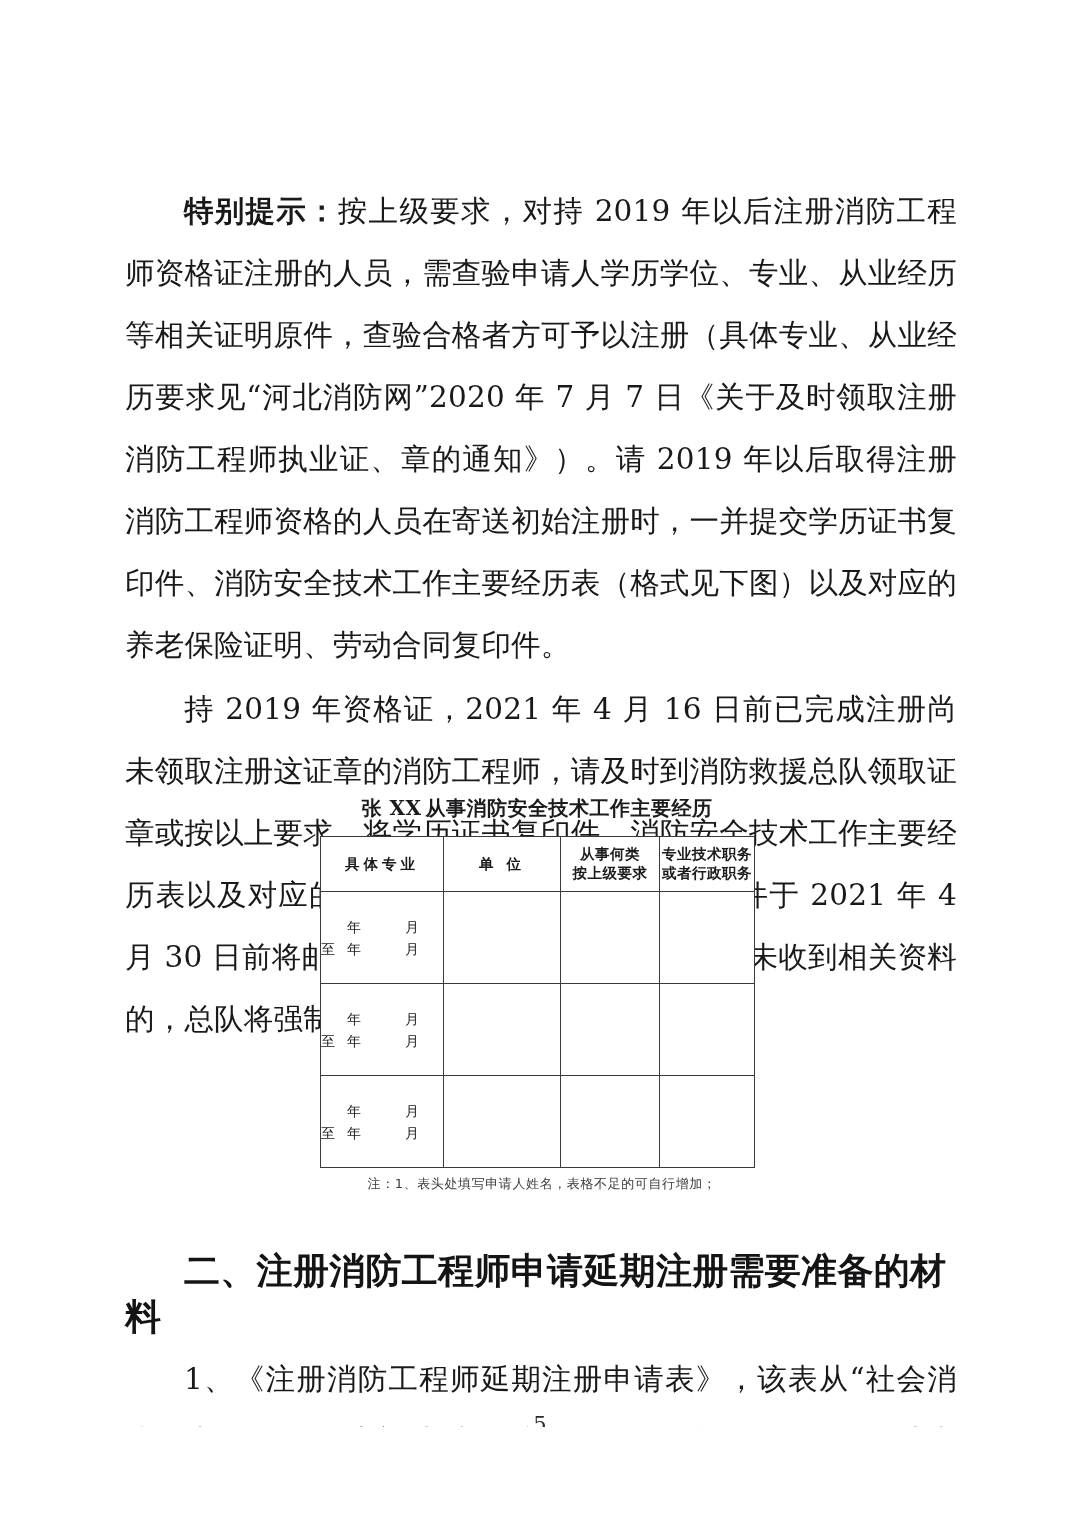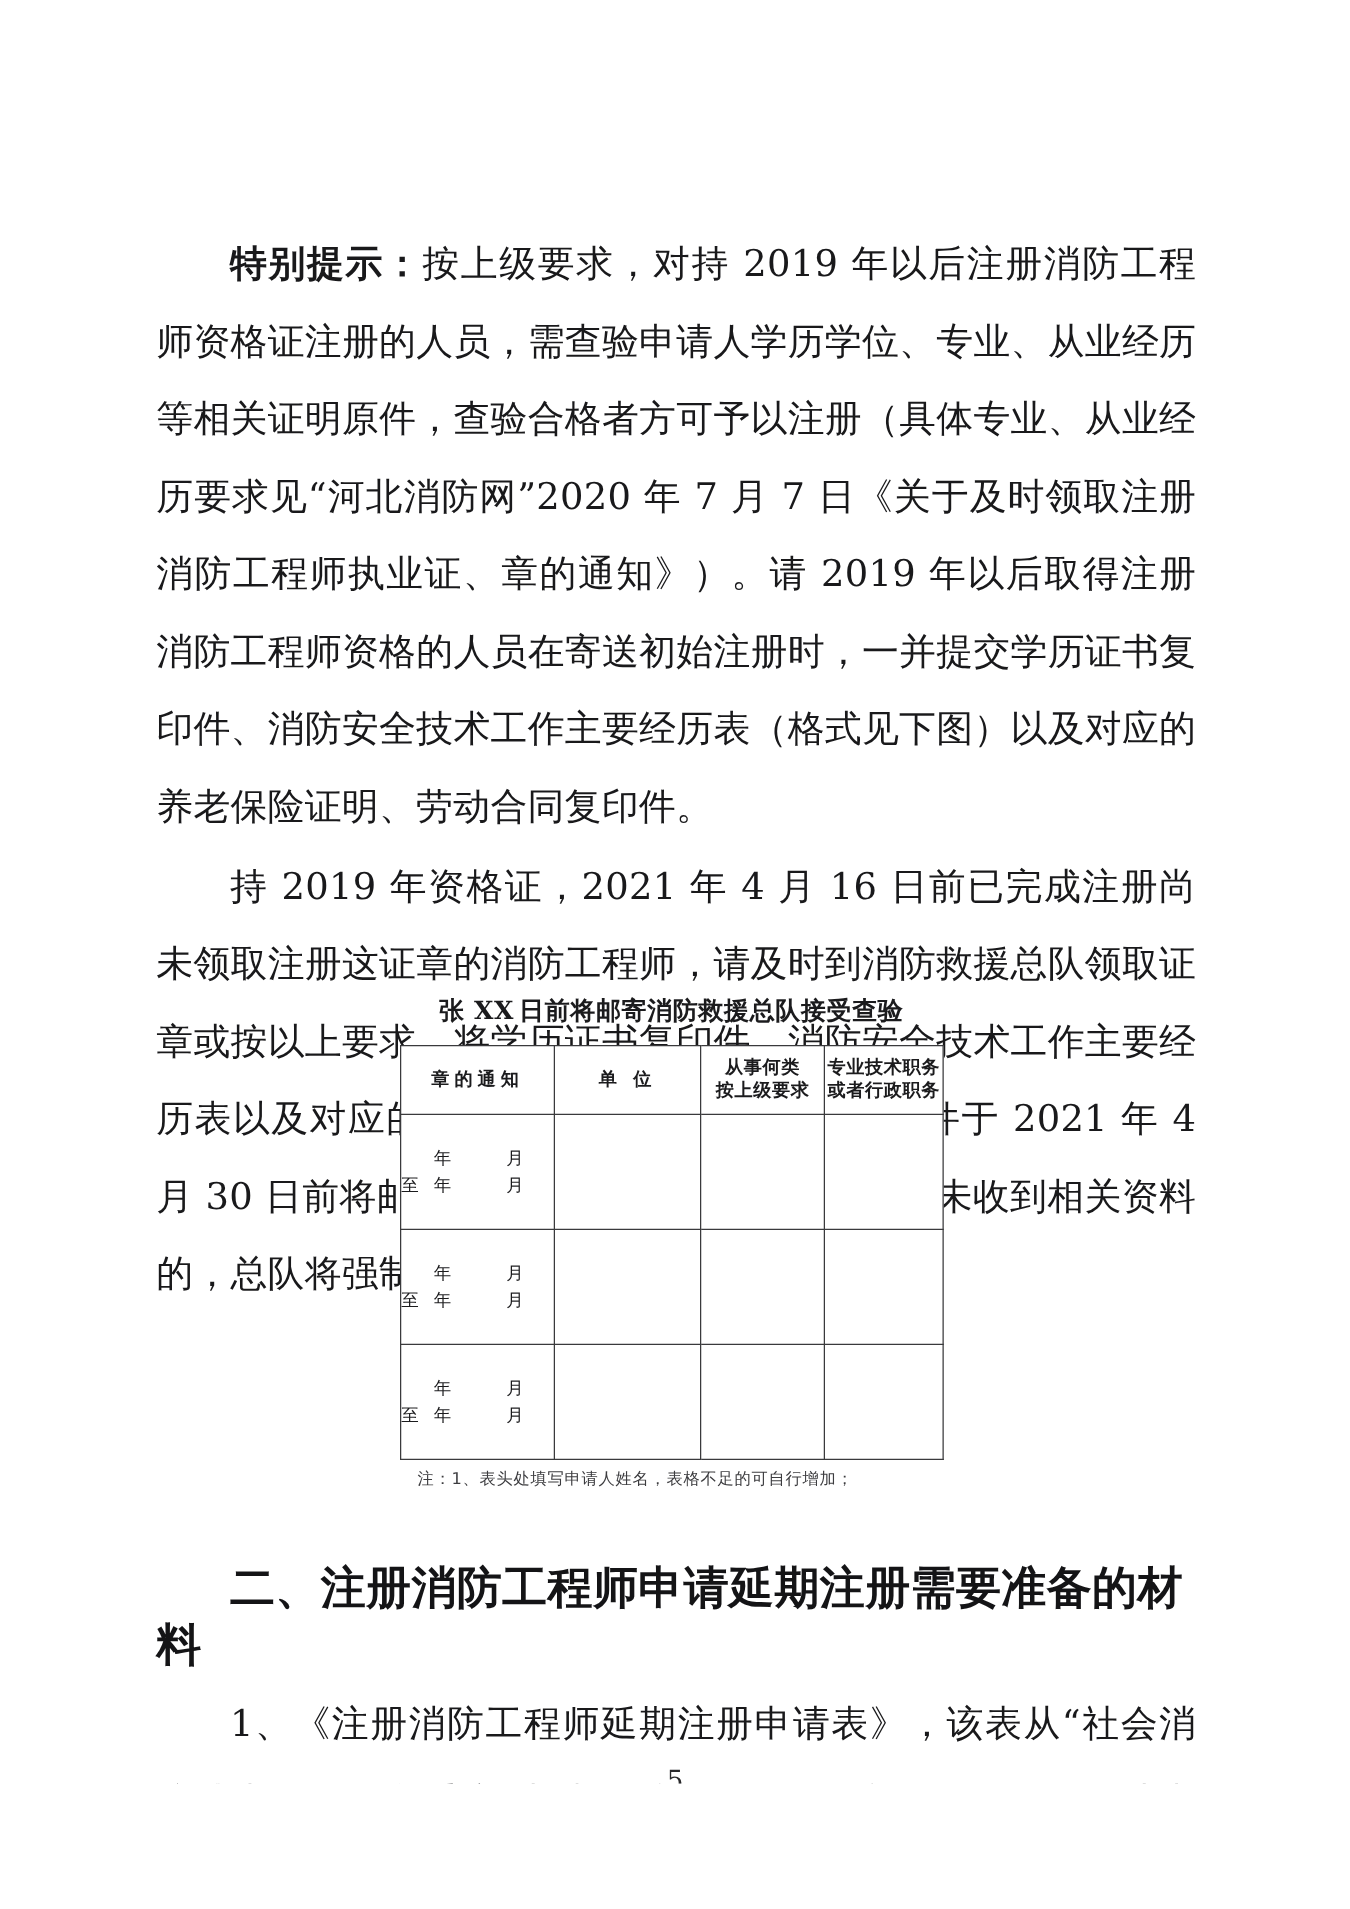--- a/index.html
+++ b/index.html
@@ -104,21 +104,21 @@
   .date-line .lead { display: inline-block; width: 26px; }
   .date-line .yr   { display: inline-block; width: 58px; }
   .notes {
     margin-top: 7px;
     font-size: 13px;
     line-height: 17.5px;
     color: #3c3c3f;
     font-family: "DejaVu Sans", "Liberation Sans", sans-serif;
     letter-spacing: 0.6px;
   }
-  .note-line { white-space: normal; }
+  .note-line { white-space: normal; text-align: center; }
   .note-1 { padding-left: 14px; }
   .note-2, .note-3 { padding-left: 42px; text-indent: -0px; }
 
   
   .tail {
     position: absolute;
     left: 125px;
     top: 1248px;
     width: 832px;
   }
@@ -167,26 +167,26 @@
 <body>
 
 <div class="page">
 
   <div class="doc-body">
     <p class="para"><b class="strong">特别提示：</b><span>按上级要求，对持 2019 年以后注册消防工程师资格证注册的人员，需查验申请人学历学位、专业、从业经历等相关证明原件，查验合格者方可予以注册（具体专业、从业经历要求见“河北消防网”2020 年 7 月 7 日《关于及时领取注册消防工程师执业证、章的通知》）。请 2019 年以后取得注册消防工程师资格的人员在寄送初始注册时，一并提交学历证书复印件、消防安全技术工作主要经历表（格式见下图）以及对应的养老保险证明、劳动合同复印件。</span></p>
     <p class="para"><span>持 2019 年资格证，2021 年 4 月 16 日前已完成注册尚未领取注册这证章的消防工程师，请及时到消防救援总队领取证章或按以上要求，将学历证书复印件、消防安全技术工作主要经历表以及对应的养老保险证明、劳动合同复印件于 2021 年 4 月 30 日前将邮寄消防救援总队接受查验，逾期未收到相关资料的，总队将强制予以注销。</span></p>
   </div>
 
   <div class="table-block">
-    <div class="table-title"><span class="name-blank">张 XX</span><span>日前将邮寄消防救援总队接受查验</span></div>
+    <div class="table-title"><span class="name-blank">张 XX</span><span>从事消防安全技术工作主要经历</span></div>
 
     <table class="exp-table">
       <thead>
         <tr>
-          <th class="col-date"><span class="hdr-date">章的通知</span></th>
+          <th class="col-date"><span class="hdr-date">具体专业</span></th>
           <th class="col-unit"><span class="hdr-unit">单  位</span></th>
           <th class="col-kind"><span>从事何类</span><br><span>按上级要求</span></th>
           <th class="col-title"><span>专业技术职务</span><br><span>或者行政职务</span></th>
         </tr>
       </thead>
       <tbody>
         <tr>
           <td class="date-cell">
             <span class="date-line"><span class="lead"></span><span class="yr">年</span><span>月</span></span>
             <span class="date-line"><span class="lead">至</span><span class="yr">年</span><span>月</span></span>

